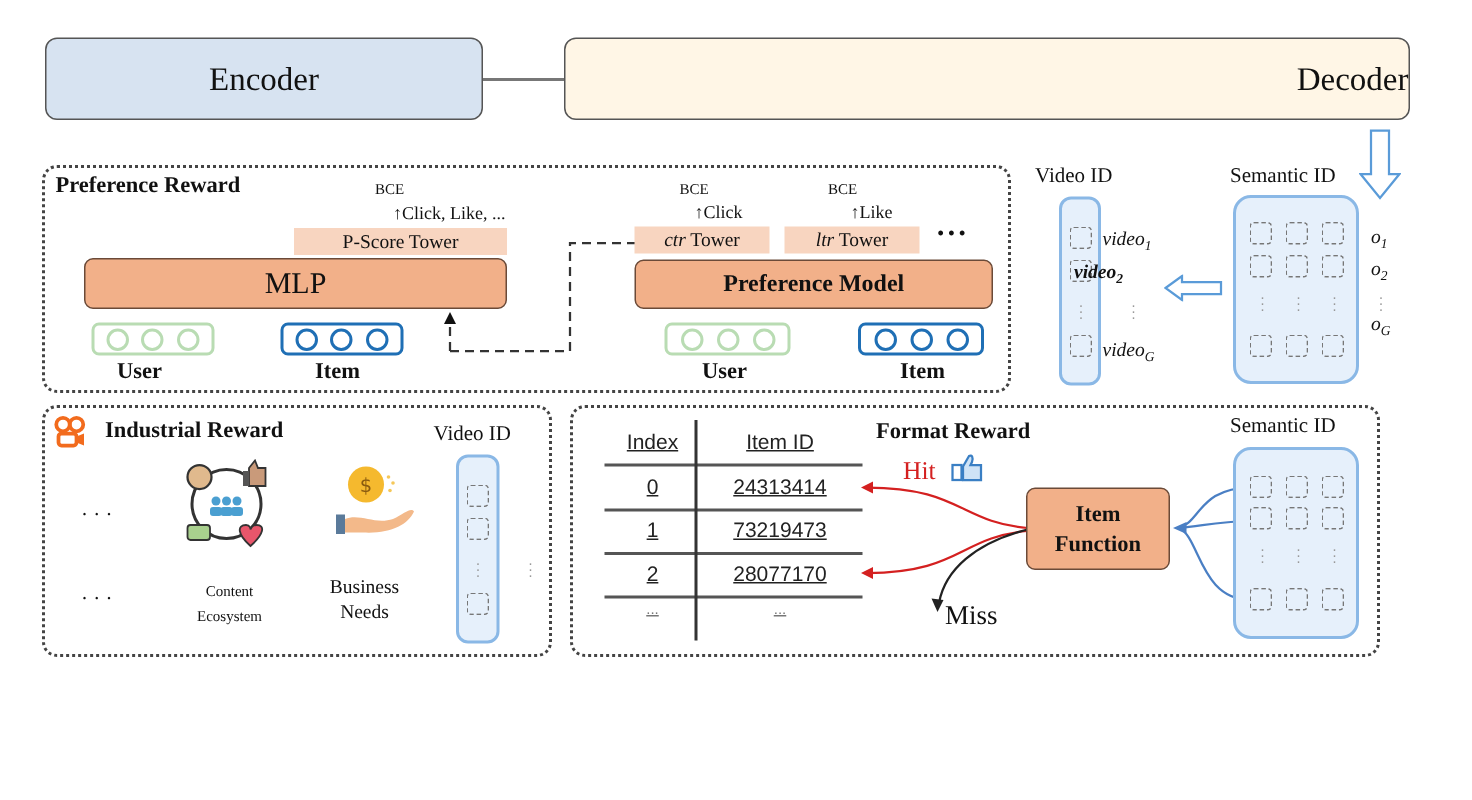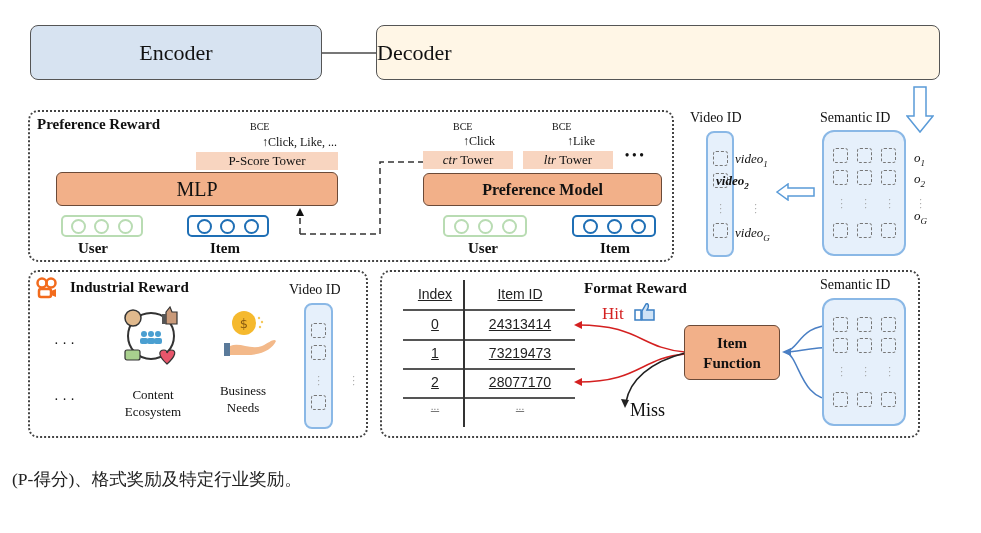--- a/index.html
+++ b/index.html
@@ -1,19 +1,19 @@
 <!DOCTYPE html>
 <html><head>
 <meta charset="utf-8">
 <style>
   html, body { margin:0; padding:0; background:#ffffff; }
   body { width:981px; height:533px; position:relative; overflow:hidden; font-family:"Liberation Serif", "DejaVu Serif", serif; color:#111; }
   .abs { position:absolute; }
   .enc { left:30px; top:25px; width:292px; height:55px; background:#d7e3f1; border:1.5px solid #555; border-radius:8px; display:flex; align-items:center; justify-content:center; font-size:22px; box-sizing:border-box; }
-  .dec { left:376px; top:25px; width:564px; height:55px; background:#fff6e6; border:1.5px solid #555; border-radius:8px; display:flex; align-items:center; justify-content:flex-start; font-size:22px; box-sizing:border-box; }
+  .dec { left:376px; top:25px; width:564px; height:55px; background:#fff6e6; border:1.5px solid #555; border-radius:8px; display:flex; align-items:center; justify-content:flex-end; font-size:22px; box-sizing:border-box; }
   .connector { left:322px; top:52px; width:54px; height:2px; background:#777; }
   .panel { border:2px dotted #444; border-radius:10px; box-sizing:border-box; }
   .ptitle { font-weight:bold; font-size:15px; }
   .tower { background:#f8d5c0; height:18px; display:flex; align-items:center; justify-content:center; font-size:13px; }
   .model { background:#f2b089; border:1.5px solid #6b4a38; border-radius:6px; display:flex; align-items:center; justify-content:center; box-sizing:border-box; }
   .emb { border:2px solid; border-radius:5px; box-sizing:border-box; display:flex; align-items:center; justify-content:space-around; padding:0 4px; }
   .emb .c { width:15px; height:15px; border-radius:50%; border:2px solid; box-sizing:border-box; }
   .emb.user { border-color:#b9dcb3; } .emb.user .c { border-color:#b9dcb3; }
   .emb.item { border-color:#1f6fb5; } .emb.item .c { border-color:#1f6fb5; }
   .lbl { font-size:15px; font-weight:bold; text-align:center; }
@@ -152,21 +152,21 @@
   <rect x="40" y="8" width="4" height="10" fill="#555"></rect>
   <rect x="3" y="44" width="15" height="10" rx="2" fill="#a9d08e" stroke="#333" stroke-width="1.2"></rect>
   <path d="M45 58 C36 50 36 44 42 44 C45 44 45 47 45 47 C45 47 46 44 49 44 C55 44 54 50 45 58 Z" fill="#e8566b" stroke="#333" stroke-width="1.2"></path>
   <circle cx="22" cy="28" r="3" fill="#4a9fd1"></circle>
     <circle cx="29" cy="28" r="3" fill="#4a9fd1"></circle>
     <circle cx="36" cy="28" r="3" fill="#4a9fd1"></circle>
   <rect x="18" y="32" width="8" height="6" rx="2" fill="#4a9fd1"></rect>
     <rect x="25" y="32" width="8" height="6" rx="2" fill="#4a9fd1"></rect>
     <rect x="32" y="32" width="8" height="6" rx="2" fill="#4a9fd1"></rect>
 </svg>
-<div class="abs" style="left:118px;top:386px;font-size:13px;text-align:center;width:70px;line-height:17px;">
+<div class="abs" style="left:118px;top:386px;font-size:10px;text-align:center;width:70px;line-height:17px;">
     <div>Content</div>
     <div>Ecosystem</div>
   </div>
 
 <svg class="abs" style="left:222px;top:308px;" width="56" height="50">
   <circle cx="22" cy="15" r="12" fill="#f5b92e"></circle>
   <text x="22" y="20" font-size="13" font-family="DejaVu Sans, sans-serif" text-anchor="middle" fill="#8a5b10">$</text>
   <circle cx="37" cy="10" r="1.2" fill="#f5c85a"></circle>
     <circle cx="40" cy="14" r="1.2" fill="#f5c85a"></circle>
     <circle cx="38" cy="19" r="1.2" fill="#f5c85a"></circle>
@@ -245,14 +245,13 @@
   <span class="sq" style="left:57px;top:38px;"></span>
   <span class="vdots" style="left:16px;top:66px;">·<br>·<br>·</span>
   <span class="vdots" style="left:40px;top:66px;">·<br>·<br>·</span>
   <span class="vdots" style="left:64px;top:66px;">·<br>·<br>·</span>
   <span class="sq" style="left:9px;top:92px;"></span>
   <span class="sq" style="left:33px;top:92px;"></span>
   <span class="sq" style="left:57px;top:92px;"></span>
 </div>
 
 <div class="abs caption">
-  <div>(P-得分)、格式奖励及特定行业奖励。</div>
 </div>
 
 </body></html>

